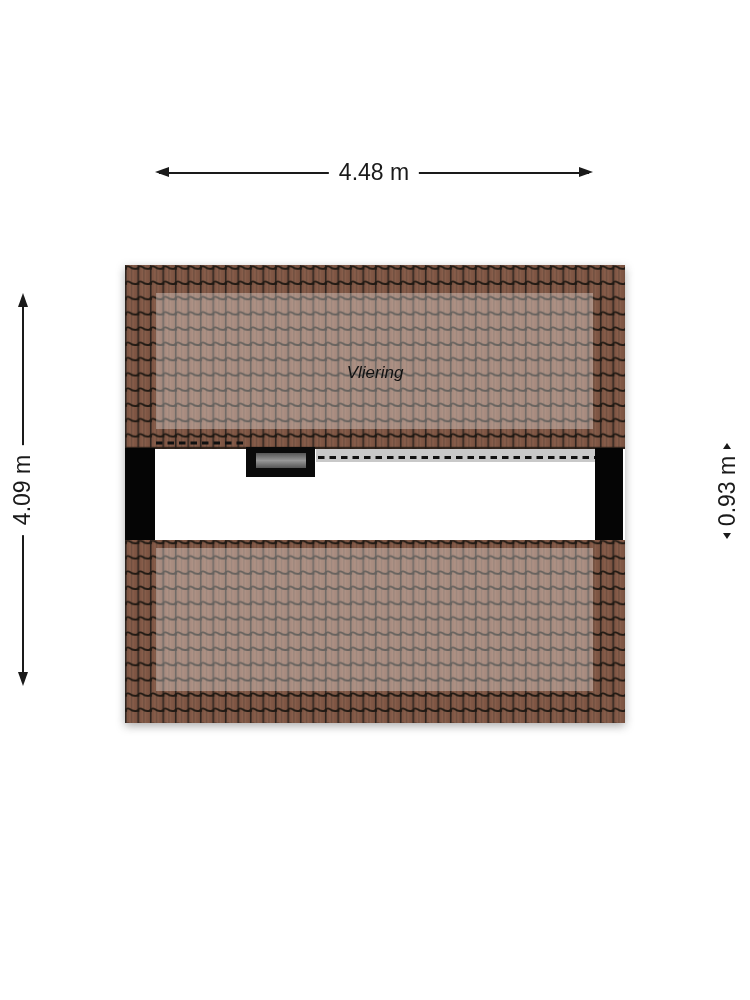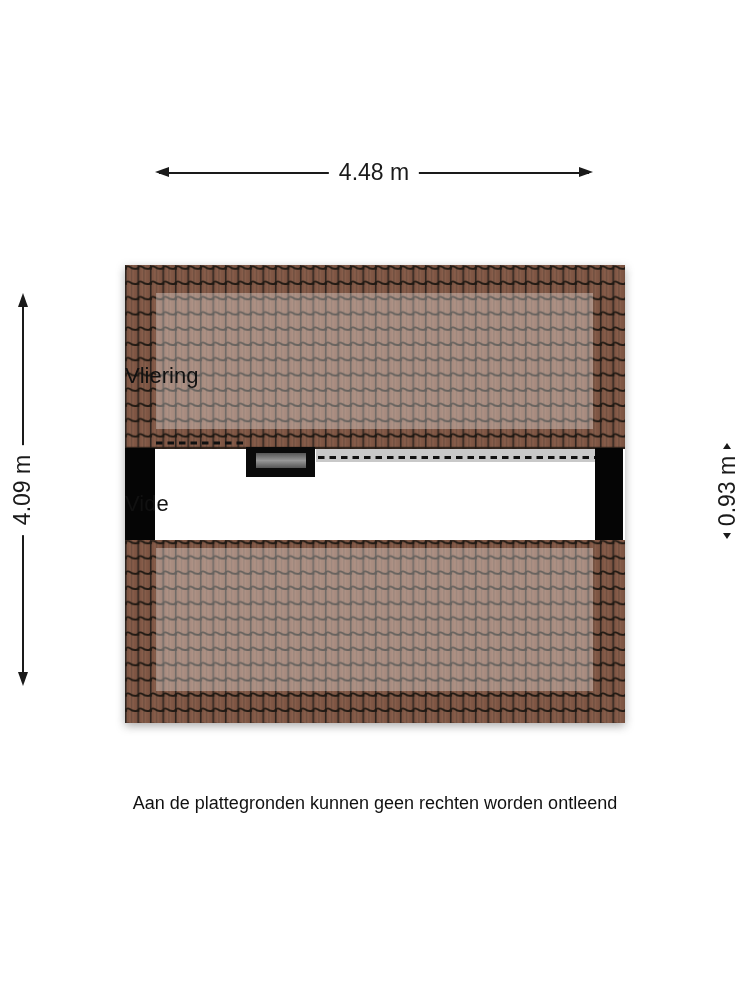--- a/index.html
+++ b/index.html
@@ -65,22 +65,24 @@
     padding:0 10px;
   }
 
   
   .plan-wrap{
     left:125px;top:265px;width:500px;height:458px;
     filter:drop-shadow(0 3px 5px rgba(70,70,70,0.45));
   }
   .room-label{
     left:125px;width:500px;
-    font-size:22px;
+    text-align:center;
+    font-size:17px;
     color:#111111;
+    font-style:italic;
   }
 
   
   .footer{
     left:0;top:792px;width:750px;
     text-align:center;
     font-size:18px;
     line-height:22px;
     color:#111111;
   }
@@ -152,19 +154,17 @@
       <rect x="470" y="183" width="28" height="92" fill="#050505"></rect>
 
       <g>
         <rect x="121" y="182" width="69" height="30" fill="#0a0a0a"></rect>
         <rect x="131" y="188" width="50" height="15" fill="url(#hatchGray)"></rect>
       </g>
     </svg>
   </div>
 
   <div class="abs room-label" style="top:363px;">Vliering</div>
-  <div class="abs room-label" style="top:491px;">Vide</div>
 
   <div class="abs footer">
-    <div>Aan de plattegronden kunnen geen rechten worden ontleend</div>
   </div>
 
 </div>
 
 </body></html>

